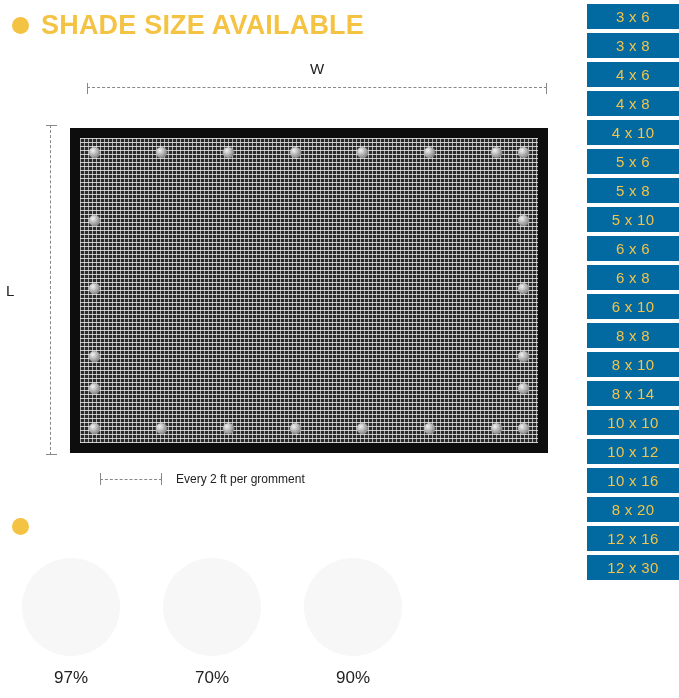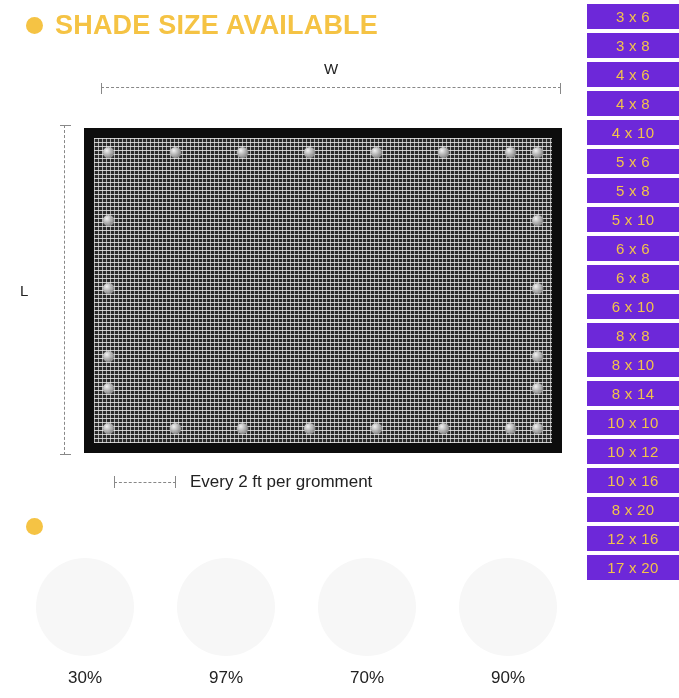--- a/index.html
+++ b/index.html
@@ -17,21 +17,21 @@
   .page {
     position: relative;
     width: 679px;
     height: 698px;
     background: #ffffff;
   }
 
   
   .left-col {
     position: absolute;
-    left: 14px;
+    left: 0;
     top: 0;
     width: 600px;
     height: 580px;
   }
 
   .section-heading {
     display: flex;
     align-items: center;
     gap: 12px;
   }
@@ -176,21 +176,21 @@
   }
   .grommet-note .gap-line .cap {
     position: absolute;
     top: 0;
     height: 12px;
     border-left: 1px solid #888;
   }
   .grommet-note .gap-line .cap.l { left: 0; }
   .grommet-note .gap-line .cap.r { right: 0; }
   .grommet-note-text {
-    font-size: 17px;
+    font-size: 12px;
     color: #222;
   }
 
   #shade-rate-heading {
     position: absolute;
     left: 12px;
     top: 518px;
   }
 
   .swatches {
@@ -230,21 +230,21 @@
     top: 0;
     width: 92px;
     display: flex;
     flex-direction: column;
     gap: 4px;
     padding-top: 4px;
     box-sizing: border-box;
   }
   .size-chip {
     height: 25px;
-    background: #6d28d9;
+    background: #0369a1;
     color: #f3c34a;
     font-size: 15px;
     display: flex;
     align-items: center;
     justify-content: center;
     letter-spacing: 0.3px;
     box-sizing: border-box;
   }
 </style>
 </head>
@@ -306,26 +306,20 @@
         <span class="cap r"></span>
       </span>
       <span class="grommet-note-text">Every 2 ft per gromment</span>
     </div>
 
     <div class="section-heading" id="shade-rate-heading">
       <span class="heading-dot"></span>
     </div>
 
     <div class="swatches">
-      <div class="swatch-item">
-        <div class="swatch-circle">
-          <div class="fill s30"></div>
-        </div>
-        <div class="swatch-label">30%</div>
-      </div>
       <div class="swatch-item">
         <div class="swatch-circle">
           <div class="fill s50"></div>
         </div>
         <div class="swatch-label">97%</div>
       </div>
       <div class="swatch-item">
         <div class="swatch-circle">
           <div class="fill s70"></div>
         </div>
@@ -354,16 +348,16 @@
     <div class="size-chip">6 x 8</div>
     <div class="size-chip">6 x 10</div>
     <div class="size-chip">8 x 8</div>
     <div class="size-chip">8 x 10</div>
     <div class="size-chip">8 x 14</div>
     <div class="size-chip">10 x 10</div>
     <div class="size-chip">10 x 12</div>
     <div class="size-chip">10 x 16</div>
     <div class="size-chip">8 x 20</div>
     <div class="size-chip">12 x 16</div>
-    <div class="size-chip">17 x 20</div>
+    <div class="size-chip">12 x 30</div>
   </div>
 
 </div>
 
 </body></html>

